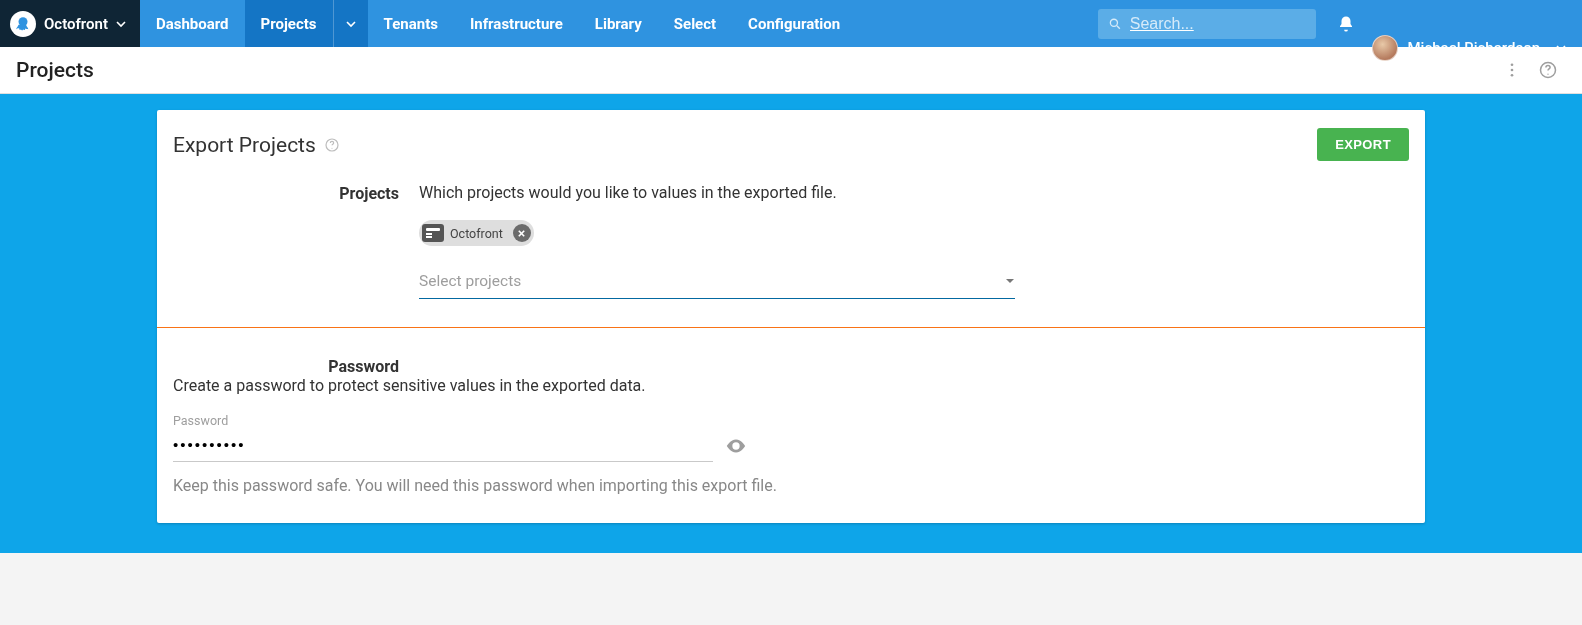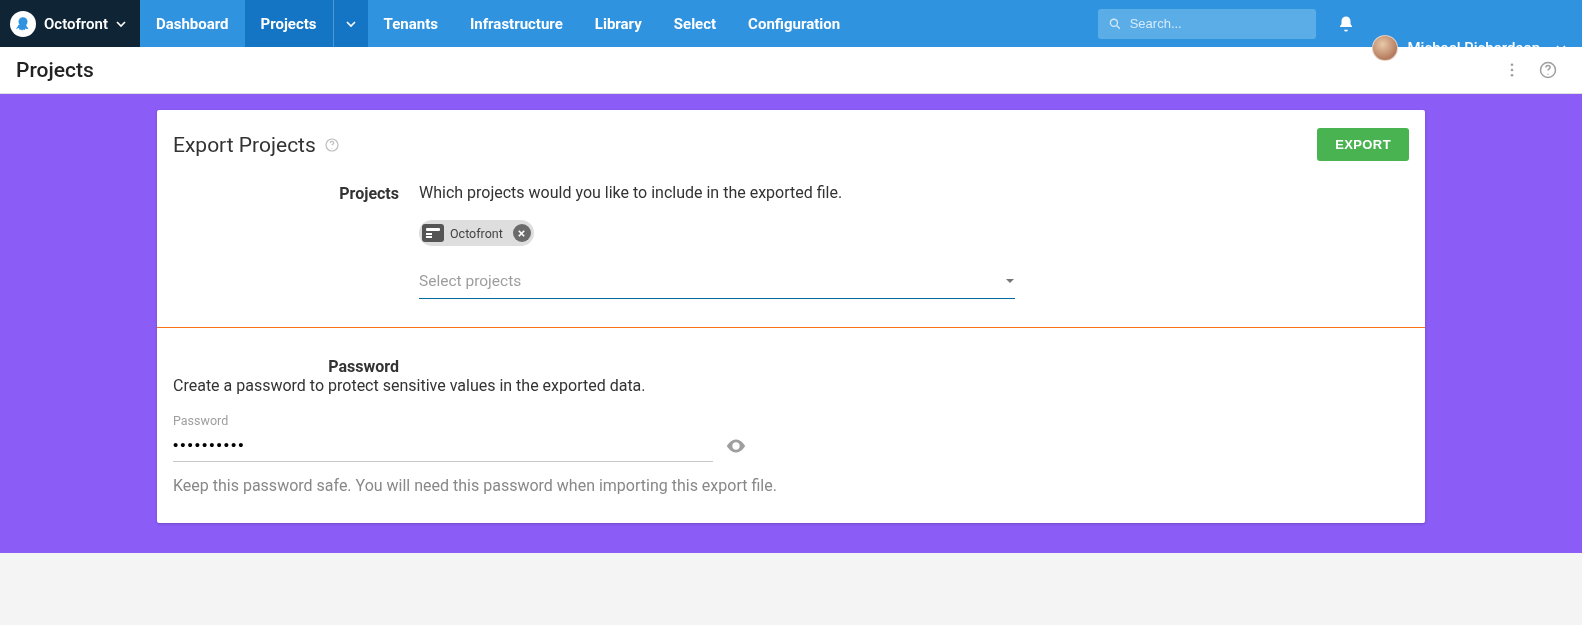--- a/index.html
+++ b/index.html
@@ -70,22 +70,23 @@
     padding: 0 10px;
     height: 30px;
     width: 218px;
     color: #fff;
   }
   .search-box input {
     background: transparent;
     border: none;
     outline: none;
     color: #fff;
-    font-size: 13px;
+    font-size: 16px;
     width: 100%;
+    text-decoration: underline;
   }
   .search-box input::placeholder { color: #D6EBF9; }
   .nav-icon-btn {
     display: flex; align-items: center; justify-content: center;
     width: 40px; cursor: pointer;
   }
   .user-block {
     display: flex; align-items: center; gap: 10px;
     padding: 0 16px 0 6px; cursor: pointer;
     font-weight: 500;
@@ -115,21 +116,21 @@
   .header-icon {
     width: 36px; display:flex; align-items:center; justify-content:center;
     color: #9e9e9e; cursor: pointer;
   }
 
   
   .content-wrap {
     padding: 16px 0 30px;
     display: flex;
     justify-content: center;
-    background: #8b5cf6;
+    background: #0ea5e9;
   }
   .card {
     background: #fff;
     width: 1268px;
     box-shadow: 0 1px 3px rgba(0,0,0,0.12), 0 1px 2px rgba(0,0,0,0.08);
     border-radius: 2px;
   }
   .card-header {
     display: flex;
     align-items: center;
@@ -355,21 +356,21 @@
             <circle cx="12" cy="17" r="0.8" fill="#bdbdbd" stroke="none"></circle>
           </svg>
       </div>
       <div class="card-header-spacer"></div>
       <button class="export-btn">EXPORT</button>
     </div>
 
     <div class="section">
       <div class="section-label">Projects</div>
       <div class="section-body">
-        <div class="section-desc">Which projects would you like to include in the exported file.</div>
+        <div class="section-desc">Which projects would you like to values in the exported file.</div>
 
         <div class="chip-row">
           <div class="chip">
             <span class="chip-icon">
               <svg width="14" height="10" viewBox="0 0 14 10" fill="#fff">
                   <rect x="0" y="0" width="14" height="3" rx="1"></rect>
                   <rect x="0" y="5" width="6" height="2"></rect>
                   <rect x="0" y="8" width="6" height="2"></rect>
                 </svg>
             </span>

